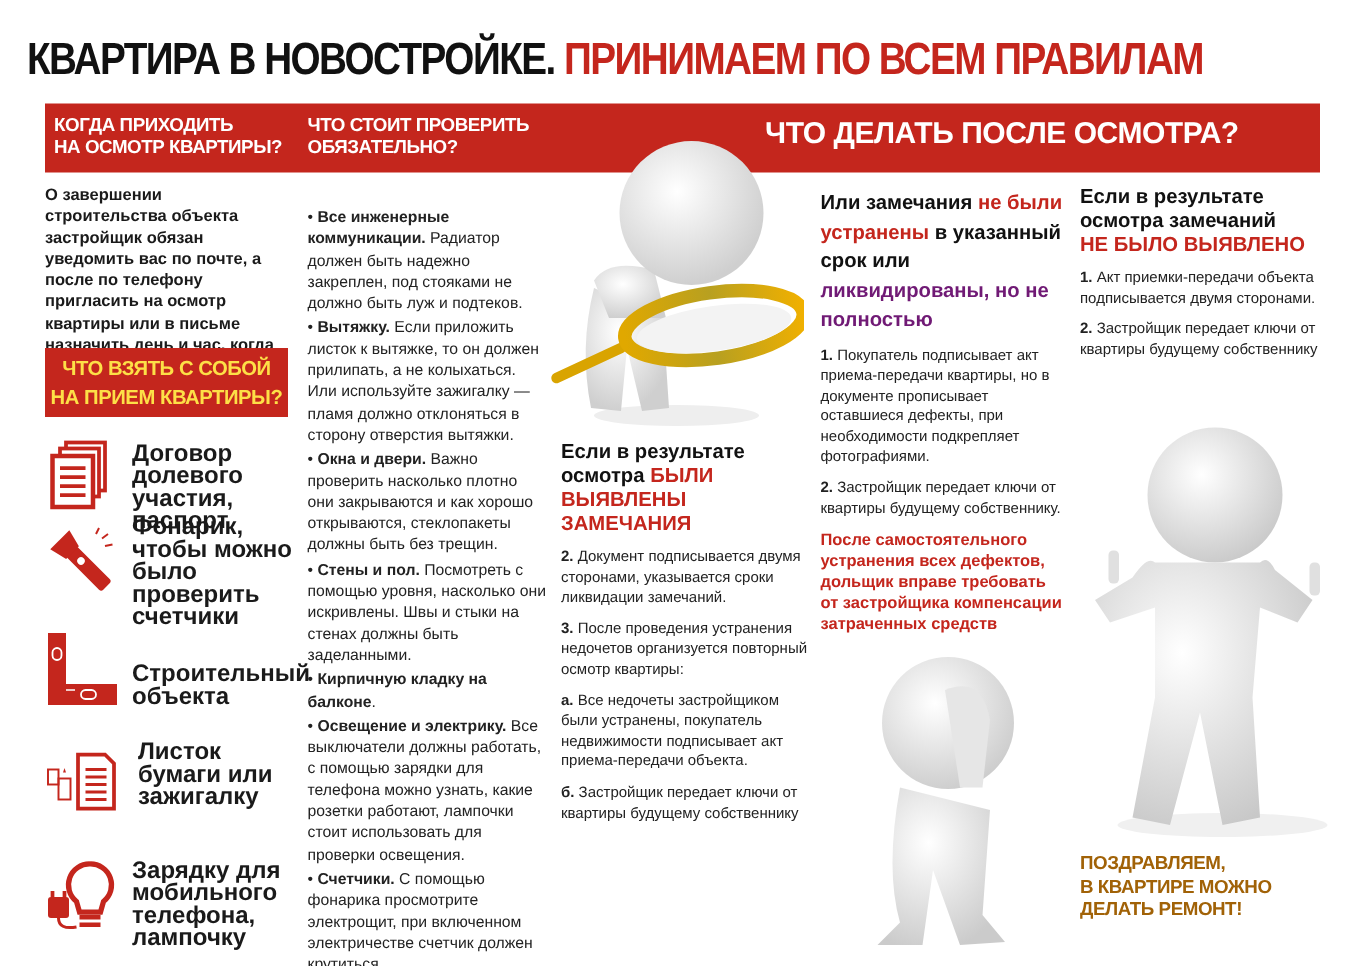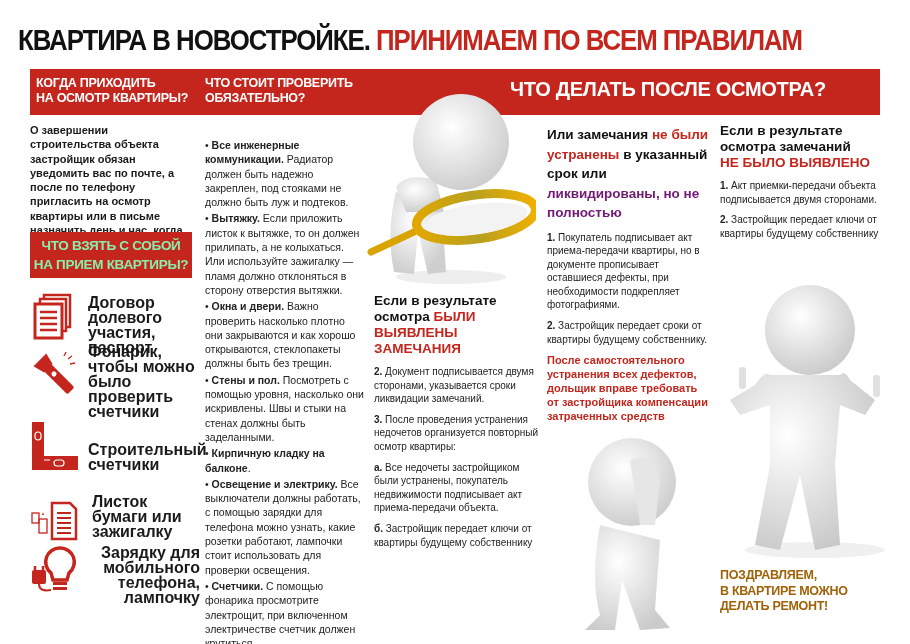--- a/index.html
+++ b/index.html
@@ -27,21 +27,21 @@
       position: absolute; left: 510px; top: 78px; color: #fff; font-weight: 700;
       font-size: 20px; letter-spacing: -0.3px; white-space: nowrap;
     }
 
     .intro {
       position: absolute; left: 30px; top: 123px; width: 160px;
       font-weight: 700; font-size: 11px; line-height: 14.3px;
     }
     .take-box {
       position: absolute; left: 30px; top: 232px; width: 162px; height: 46px;
-      background: #c4261d; color: #86efac; text-align: center; font-weight: 700;
+      background: #c4261d; color: #fde047; text-align: center; font-weight: 700;
       font-size: 13.5px; line-height: 19px; padding-top: 4px; letter-spacing: -0.3px;
     }
     .take-item { position: absolute; left: 30px; width: 170px; height: 60px; }
     .take-item .ico { position: absolute; left: 0; top: 0; width: 48px; height: 48px; }
     .take-item .txt {
       position: absolute; left: 58px; top: 0; width: 112px;
       font-weight: 700; font-size: 16px; line-height: 15px;
     }
 
     .checks {
@@ -125,39 +125,39 @@
 </div>
 
 <div class="take-item" style="top:422px;">
   <svg class="ico" viewBox="0 0 48 48">
     <rect x="2" y="0" width="12" height="48" fill="#c4261d"></rect>
     <rect x="2" y="34" width="46" height="14" fill="#c4261d"></rect>
     <rect x="5" y="10" width="6" height="8" rx="3" fill="none" stroke="#fff" stroke-width="1.2"></rect>
     <rect x="24" y="38" width="10" height="6" rx="3" fill="none" stroke="#fff" stroke-width="1.2"></rect>
     <line x1="14" y1="38" x2="20" y2="38" stroke="#fff" stroke-width="1"></line>
   </svg>
-  <div class="txt" style="top:20px;">Строительный счетчики</div>
+  <div class="txt" style="top:20px;">Строительный объекта</div>
 </div>
 
 <div class="take-item" style="top:495px;">
   <svg class="ico" viewBox="0 0 48 48">
     <rect x="2" y="18" width="7" height="10" fill="none" stroke="#c4261d" stroke-width="1.3"></rect>
     <rect x="9" y="24" width="8" height="14" fill="none" stroke="#c4261d" stroke-width="1.3"></rect>
     <path d="M12 20 l1 -3 l1 3 z" fill="#c4261d"></path>
     <path d="M22 8 L40 8 L46 14 L46 44 L22 44 Z" fill="#fff" stroke="#c4261d" stroke-width="2.5"></path>
     <line x1="27" y1="18" x2="41" y2="18" stroke="#c4261d" stroke-width="2"></line>
     <line x1="27" y1="23" x2="41" y2="23" stroke="#c4261d" stroke-width="2"></line>
     <line x1="27" y1="28" x2="41" y2="28" stroke="#c4261d" stroke-width="2"></line>
     <line x1="27" y1="33" x2="41" y2="33" stroke="#c4261d" stroke-width="2"></line>
     <line x1="27" y1="38" x2="41" y2="38" stroke="#c4261d" stroke-width="2"></line>
   </svg>
   <div class="txt" style="top:-1px;left:62px;">Листок бумаги или зажигалку</div>
 </div>
 
-<div class="take-item" style="top:546px;text-align:right;">
+<div class="take-item" style="top:574px;">
   <svg class="ico" viewBox="0 0 48 48">
     <path d="M30 2 a14 14 0 0 1 9 25 l-2 7 h-14 l-2 -7 a14 14 0 0 1 9 -25 z" fill="none" stroke="#c4261d" stroke-width="3.5"></path>
     <rect x="23" y="36" width="14" height="3" fill="#c4261d"></rect>
     <rect x="23" y="41" width="14" height="3" fill="#c4261d"></rect>
     <rect x="2" y="24" width="14" height="14" rx="2" fill="#c4261d"></rect>
     <line x1="5" y1="20" x2="5" y2="24" stroke="#c4261d" stroke-width="2.5"></line>
     <line x1="13" y1="20" x2="13" y2="24" stroke="#c4261d" stroke-width="2.5"></line>
     <path d="M9 38 q0 8 12 6" fill="none" stroke="#c4261d" stroke-width="2"></path>
   </svg>
   <div class="txt" style="top:-1px;">Зарядку для мобильного телефона, лампочку</div>
@@ -202,21 +202,21 @@
   <p><span class="num">3.</span><span> После проведения устранения недочетов организуется повторный осмотр квартиры:</span></p>
   <p><span class="num">а.</span><span> Все недочеты застройщиком были устранены, покупатель недвижимости подписывает акт приема-передачи объекта.</span></p>
   <p><span class="num">б.</span><span> Застройщик передает ключи от квартиры будущему собственнику</span></p>
 </div>
 
 <div class="col4">
   <div class="h-sub">
     <span>Или замечания </span><span class="red" style="color:#c4261d">не были устранены</span><span> в указанный срок или </span><span style="color:#701a75">ликвидированы, но не полностью</span>
   </div>
   <p><span class="num">1.</span><span> Покупатель подписывает акт приема-передачи квартиры, но в документе прописывает оставшиеся дефекты, при необходимости подкрепляет фотографиями.</span></p>
-  <p><span class="num">2.</span><span> Застройщик передает сроки от квартиры будущему собственнику.</span></p>
+  <p><span class="num">2.</span><span> Застройщик передает ключи от квартиры будущему собственнику.</span></p>
   <div class="italic-red">После самостоятельного устранения всех дефектов, дольщик вправе требовать от застройщика компенсации затраченных средств</div>
 </div>
 
 <svg class="figure" style="left:560px;top:430px;width:150px;height:210px;" viewBox="0 0 150 210">
   <defs>
     <radialGradient id="g2" cx="40%" cy="35%" r="70%">
       <stop offset="0%" stop-color="#ffffff"></stop>
       <stop offset="100%" stop-color="#cbcbcb"></stop>
     </radialGradient>
   </defs>

